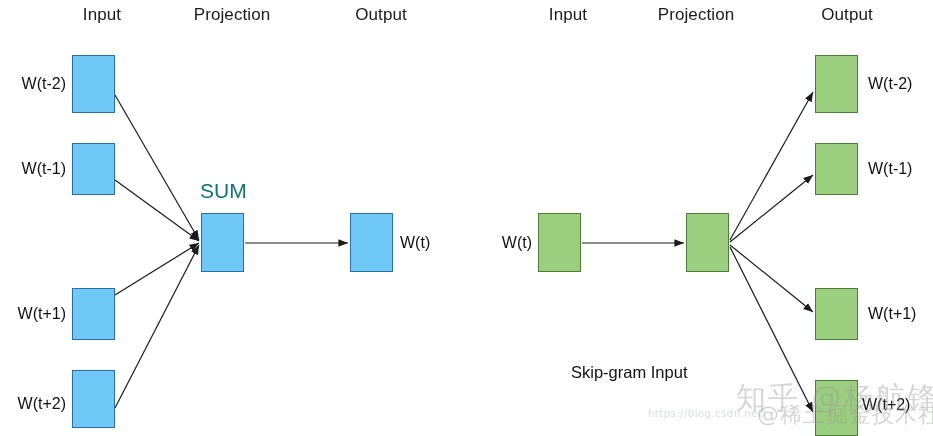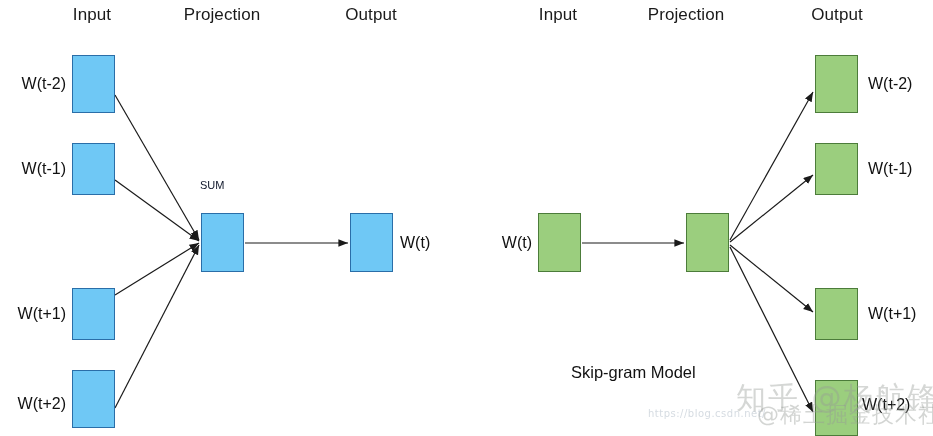--- a/index.html
+++ b/index.html
@@ -23,20 +23,21 @@
     height: 436px;
   }
   .col-header {
     position: absolute;
     font-size: 17px;
     color: #1a1a1a;
     font-family: "Liberation Sans", sans-serif;
     white-space: nowrap;
     transform: translateX(-50%);
     letter-spacing: 0.1px;
+    margin-left: 10px;
   }
   .node-box {
     position: absolute;
     box-sizing: border-box;
     border: 1.4px solid #2a6ea8;
   }
   .node-box.green {
     border: 1.4px solid #4c7c3a;
   }
   .node-label {
@@ -55,22 +56,22 @@
   }
   .model-title {
     position: absolute;
     font-size: 16.5px;
     color: #111111;
     font-family: "Liberation Sans", sans-serif;
     white-space: nowrap;
   }
   .sum-label {
     position: absolute;
-    font-size: 11px;
-    color: #0f172a;
+    font-size: 21px;
+    color: #0f766e;
     font-family: "Liberation Sans", sans-serif;
     white-space: nowrap;
     text-align: center;
   }
   .watermark {
     position: absolute;
     white-space: nowrap;
     pointer-events: none;
     font-family: "DejaVu Sans", sans-serif;
   }
@@ -159,19 +160,19 @@
 
   <div class="node-box green" style="left:815px; top:143px; width:43px; height:52px; background:#9BCE7E;"></div>
   <div class="node-label right-of" style="left:868px; top:169px;">W(t-1)</div>
 
   <div class="node-box green" style="left:815px; top:288px; width:43px; height:52px; background:#9BCE7E;"></div>
   <div class="node-label right-of" style="left:868px; top:314px;">W(t+1)</div>
 
   <div class="node-box green" style="left:815px; top:380px; width:43px; height:56px; background:#9BCE7E;"></div>
   <div class="node-label right-of" style="left:862px; top:405px;">W(t+2)</div>
 
-  <div class="model-title" style="left:571px; top:363px;">Skip-gram Model</div>
+  <div class="model-title" style="left:571px; top:363px;">Skip-gram Input</div>
 
   <div class="watermark wm-zhihu" style="left:736px; top:378px;">知乎 @杨航锋</div>
   <div class="watermark wm-juejin" style="left:757px; top:400px;">@稀土掘金技术社区</div>
   <div class="watermark wm-url" style="left:648px; top:408px;">https://blog.csdn.net/</div>
 
 </div>
 
 </body></html>

